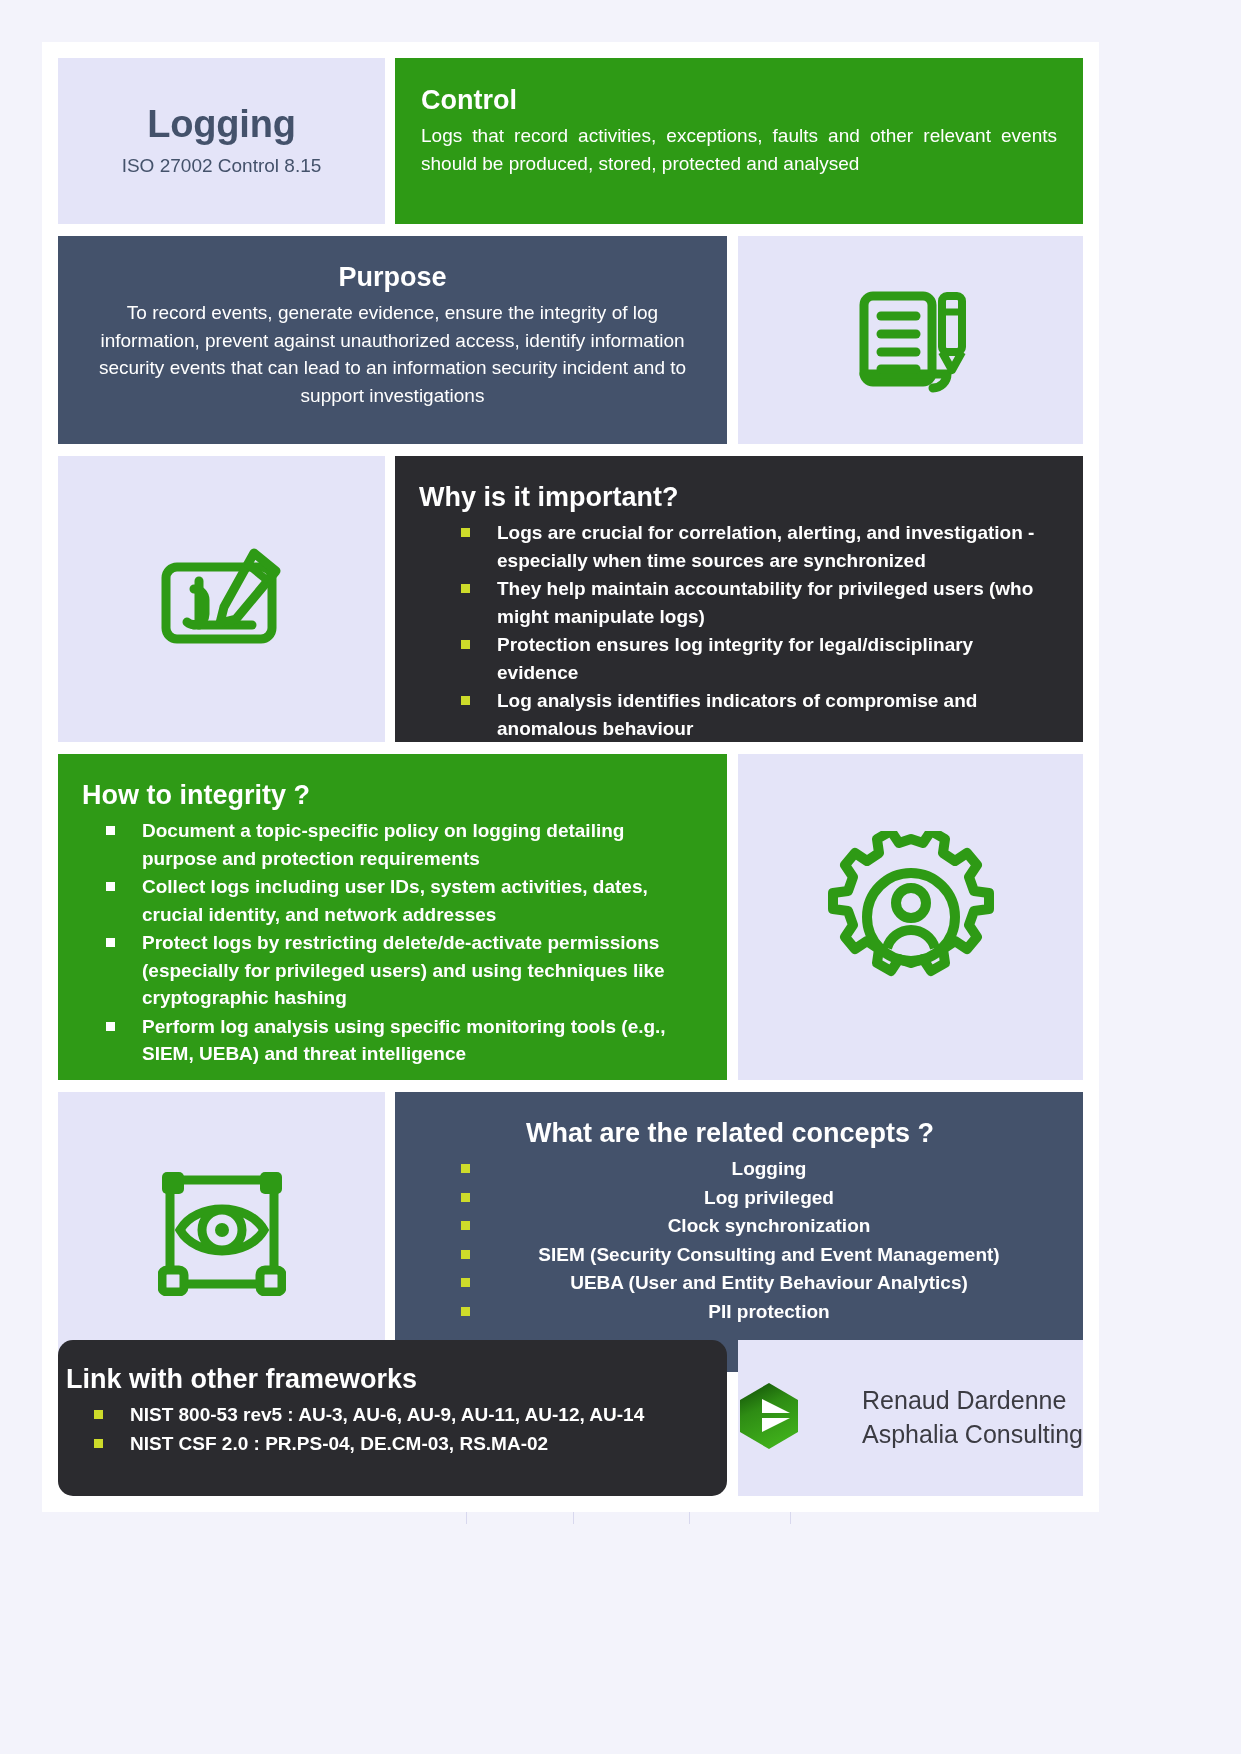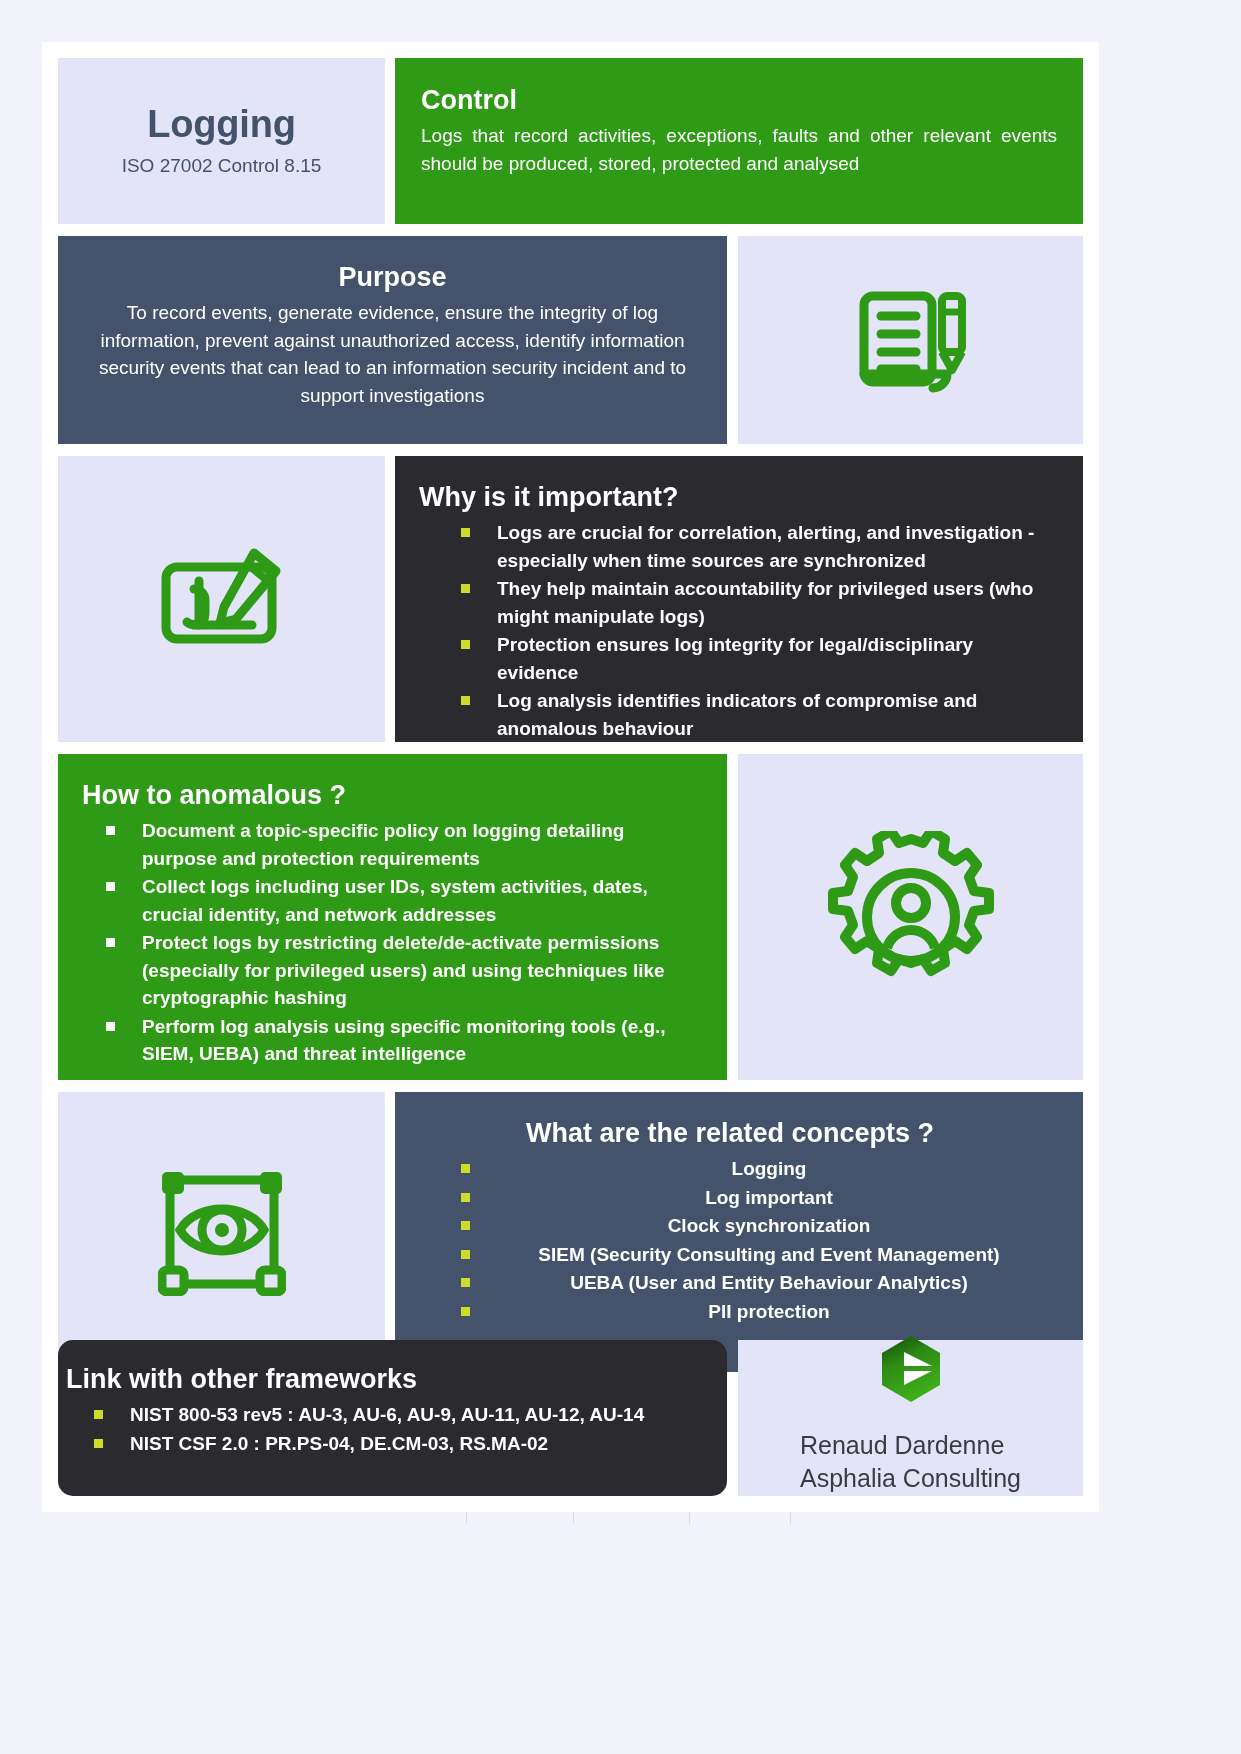--- a/index.html
+++ b/index.html
@@ -43,21 +43,21 @@
   }
   ul.bl li:before{
     content:"";position:absolute;left:0;top:9px;
     width:9px;height:9px;background:#cddb2a;
   }
   ul.bl.whitebul li:before{background:#ffffff;}
   .icon-wrap{
     width:100%;height:100%;display:flex;align-items:center;justify-content:center;
   }
   .brand-row{
-    width:100%;height:100%;display:flex;align-items:center;justify-content:flex-end;gap:22px;flex-direction:column;
+    width:100%;height:100%;display:flex;align-items:center;justify-content:space-between;gap:22px;
   }
   .brand-text{
     color:#3b3b42;font-size:25px;line-height:1.35;
   }
   .footer-marks{
     position:absolute;left:0;top:1512px;width:1241px;height:20px;
   }
   .fmark{position:absolute;top:0;width:1px;height:12px;background:#d8d8ee;}
 </style>
 </head>
@@ -115,21 +115,21 @@
     <div class="h-white">Why is it important?</div>
     <ul class="bl">
       <li>Logs are crucial for correlation, alerting, and investigation - especially when time sources are synchronized</li>
       <li>They help maintain accountability for privileged users (who might manipulate logs)</li>
       <li>Protection ensures log integrity for legal/disciplinary evidence</li>
       <li>Log analysis identifies indicators of compromise and anomalous behaviour</li>
     </ul>
   </div>
 
   <div class="card green2" style="left:16px;top:712px;width:669px;height:326px;padding:26px 24px 0 24px;">
-    <div class="h-white">How to anomalous ?</div>
+    <div class="h-white">How to integrity ?</div>
     <ul class="bl whitebul" style="padding-left:24px;">
       <li>Document a topic-specific policy on logging detailing purpose and protection requirements</li>
       <li>Collect logs including user IDs, system activities, dates, crucial identity, and network addresses</li>
       <li>Protect logs by restricting delete/de-activate permissions (especially for privileged users) and using techniques like cryptographic hashing</li>
       <li>Perform log analysis using specific monitoring tools (e.g., SIEM, UEBA) and threat intelligence</li>
     </ul>
   </div>
 
   <div class="card lav" style="left:696px;top:712px;width:345px;height:326px;">
     <div class="icon-wrap">
@@ -159,21 +159,21 @@
           <circle cx="64" cy="62" r="7" fill="#2e9a15" stroke="none"></circle>
         </g>
       </svg>
     </div>
   </div>
 
   <div class="card slate" style="left:353px;top:1050px;width:688px;height:280px;padding:26px 42px 0 24px;">
     <div class="h-white">What are the related concepts ?</div>
     <ul class="bl">
       <li>Logging</li>
-      <li>Log important</li>
+      <li>Log privileged</li>
       <li>Clock synchronization</li>
       <li>SIEM (Security Consulting and Event Management)</li>
       <li>UEBA (User and Entity Behaviour Analytics)</li>
       <li>PII protection</li>
     </ul>
   </div>
 
   <div class="card dark" style="left:16px;top:1298px;width:669px;height:156px;padding:24px 24px 0 8px;border-radius:15px;">
     <div class="h-white">Link with other frameworks</div>
     <ul class="bl" style="padding-left:28px;">

